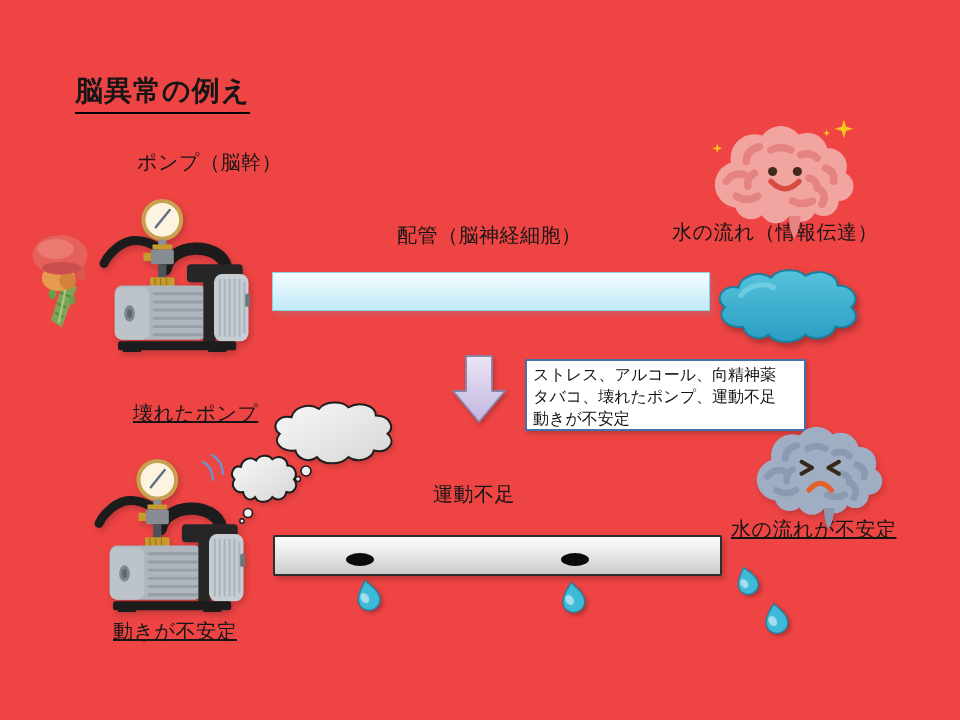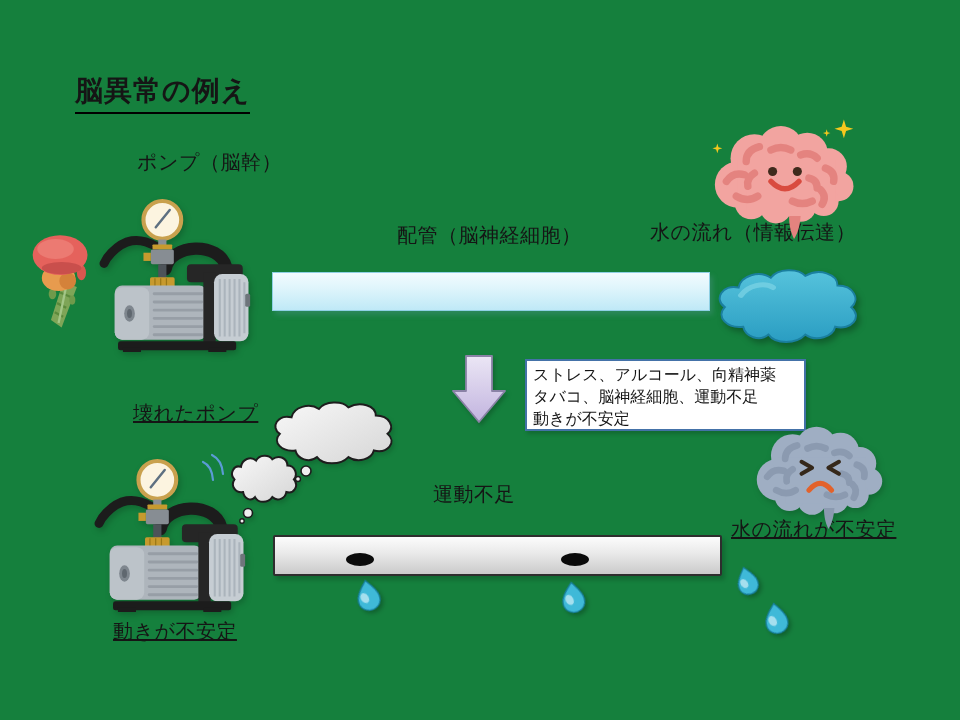--- a/index.html
+++ b/index.html
@@ -1,16 +1,16 @@
 <!DOCTYPE html>
 <html><head>
 <meta charset="utf-8">
 <style>
   html,body{margin:0;padding:0;background:#ffffff;}
-  #slide{position:relative;width:960px;height:720px;background:#15803d;overflow:hidden;
+  #slide{position:relative;width:960px;height:720px;background:#ef4444;overflow:hidden;
          font-family:"Liberation Sans","DejaVu Sans",sans-serif;color:#151515;}
   .abs{position:absolute;}
   .label{font-size:20px;letter-spacing:.5px;white-space:nowrap;color:#151515;}
   #title{left:75px;top:72px;font-size:28px;font-weight:bold;border-bottom:2px solid #000;
          padding-bottom:2px;letter-spacing:1px;}
   
   #pipe-top{left:272px;top:272px;width:436px;height:37px;
     background:linear-gradient(180deg,#F2FBFE 0%,#DDF4FB 45%,#BFE9F7 100%);
     border:1.5px solid #8FD0E4;box-shadow:3px 4px 5px rgba(110,160,180,.25);}
   
@@ -30,21 +30,21 @@
 </style>
 </head>
 <body>
 
 <div id="slide">
 
   <div id="title" class="abs">脳異常の例え</div>
 
   <div class="abs label" style="left:137px;top:149px;">ポンプ（脳幹）</div>
   <div class="abs label" style="left:397px;top:222px;">配管（脳神経細胞）</div>
-  <div class="abs label" style="left:650px;top:219px;text-align:right;">水の流れ（情報伝達）</div>
+  <div class="abs label" style="left:672px;top:219px;text-align:right;">水の流れ（情報伝達）</div>
 
   <svg class="abs" style="left:22px;top:222px;" width="80" height="115" viewBox="0 0 105 130">
     <path d="M54,68 L72,75 L52,128 L38,118 Z" fill="#7EA557"></path>
     <path d="M50,82 L64,88 M46,96 L58,102 M43,108 L54,114" stroke="#5C8A3C" stroke-width="3" fill="none"></path>
     <path d="M58,74 L48,122" stroke="#A3C687" stroke-width="3" fill="none"></path>
     <ellipse cx="40" cy="84" rx="5" ry="7" fill="#6F9A4B"></ellipse>
     <ellipse cx="66" cy="92" rx="4" ry="6" fill="#6F9A4B"></ellipse>
     <ellipse cx="48" cy="63" rx="22" ry="17" fill="#E79B4E"></ellipse>
     <ellipse cx="60" cy="67" rx="11" ry="11" fill="#D4823A"></ellipse>
     <ellipse cx="78" cy="56" rx="6" ry="10" fill="#D9574F"></ellipse>
@@ -138,21 +138,21 @@
       <linearGradient id="garr" x1="0" y1="0" x2="0" y2="1">
         <stop offset="0" stop-color="#EBE6F5"></stop>
           <stop offset="1" stop-color="#C2B4DF"></stop>
       </linearGradient>
     </defs>
     <path d="M16,2 L42,2 L42,37 L55,37 L29,68 L3,37 L16,37 Z" fill="url(#garr)" stroke="#8A82A6" stroke-width="1.8" stroke-linejoin="round"></path>
   </svg>
 
   <div id="cause-box" class="abs">
     <div class="cline">ストレス、アルコール、向精神薬</div>
-    <div class="cline">タバコ、脳神経細胞、運動不足</div>
+    <div class="cline">タバコ、壊れたポンプ、運動不足</div>
     <div class="cline">動きが不安定</div>
   </div>
 
   <div class="abs label" style="left:133px;top:400px;text-decoration:underline;">壊れたポンプ</div>
   <div class="abs label" style="left:433px;top:481px;">運動不足</div>
   <div class="abs label" style="left:731px;top:516px;text-decoration:underline;">水の流れが不安定</div>
   <div class="abs label" style="left:113px;top:618px;text-decoration:underline;">動きが不安定</div>
 
   <svg class="abs shadow-light" style="left:226px;top:397px;" width="170" height="134" viewBox="0 0 170 134">
     <defs>

